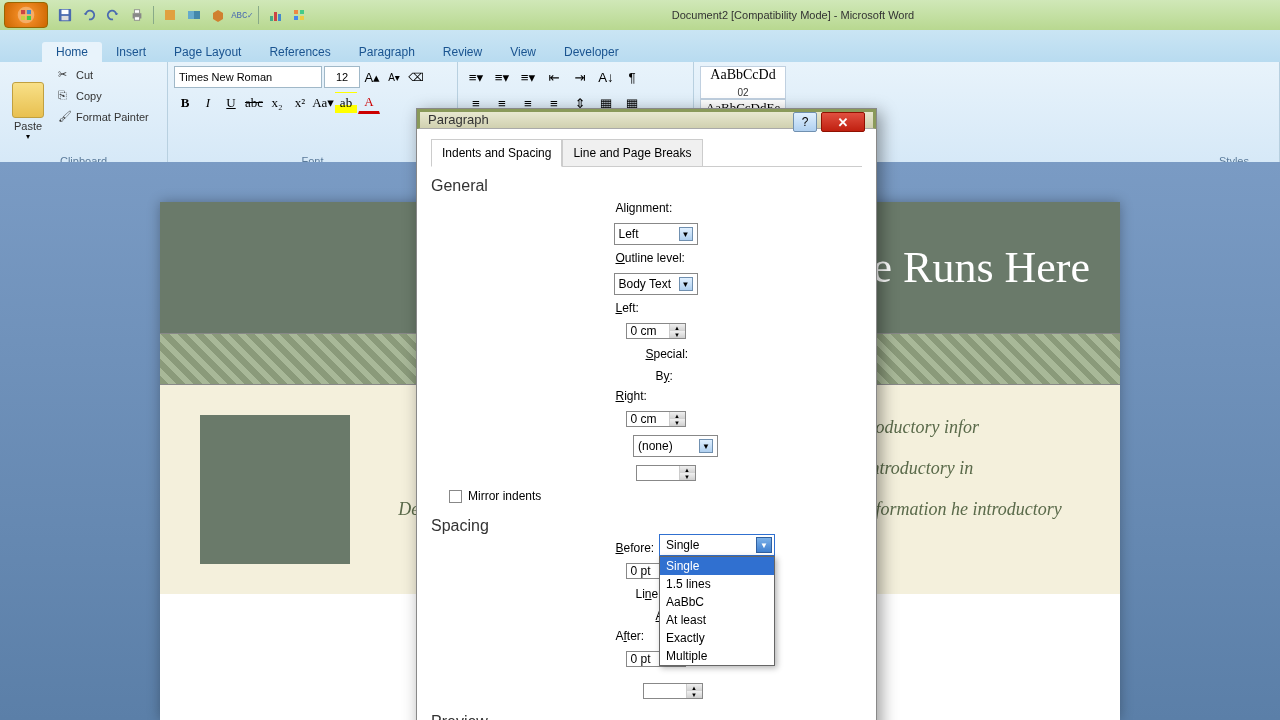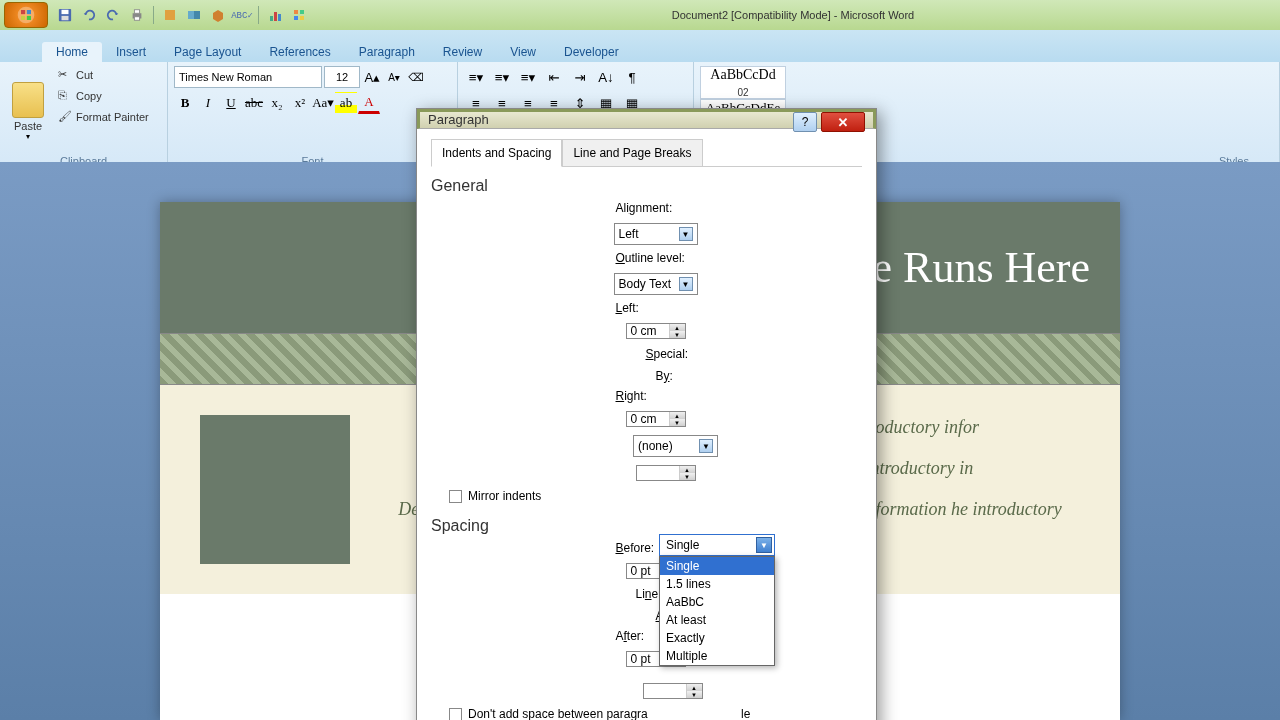--- a/index.html
+++ b/index.html
@@ -393,24 +393,20 @@
         </div>
       <span style="width:116px; margin-left:40px;"></span>
       <div class="spinner" style="margin-left:34px;">
           <input style="">
           <div class="spin-btns">
             <button class="spin-btn">▲</button>
             <button class="spin-btn">▼</button>
           </div>
         </div>
     </div>
-    <div class="chk-row">
-      <div class="chk"></div>
-      <span>Don't add space between paragra&nbsp;&nbsp;&nbsp;&nbsp;&nbsp;&nbsp;&nbsp;&nbsp;&nbsp;&nbsp;&nbsp;&nbsp;&nbsp;&nbsp;&nbsp;&nbsp;&nbsp;&nbsp;&nbsp;&nbsp;&nbsp;&nbsp;&nbsp;&nbsp;&nbsp;&nbsp;&nbsp;&nbsp;le</span>
-    </div>
 
     <div class="section-title" style="margin-top:14px;">Preview</div>
     <div class="preview-box">
       <div class="prev-text">Previous Paragraph Previous Paragraph Previous Paragraph Previous Paragraph Previous Paragraph Previous Paragraph Previous Paragraph Previous Paragraph</div>
       <div class="prev-text dark">Sample Text Sample Text Sample Text Sample Text Sample Text Sample Text Sample Text Sample Text Sample Text Sample Text Sample Text Sample Text Sample Text Sample Text Sample Text Sample Text Sample Text Sample Text</div>
       <div class="prev-text">Following Paragraph Following Paragraph Following Paragraph Following Paragraph Following Paragraph Following Paragraph Following Paragraph Following Paragraph Following Paragraph Following Paragraph Following Paragraph Following Paragraph Following Paragraph</div>
     </div>
   </div>
 </div>
 

